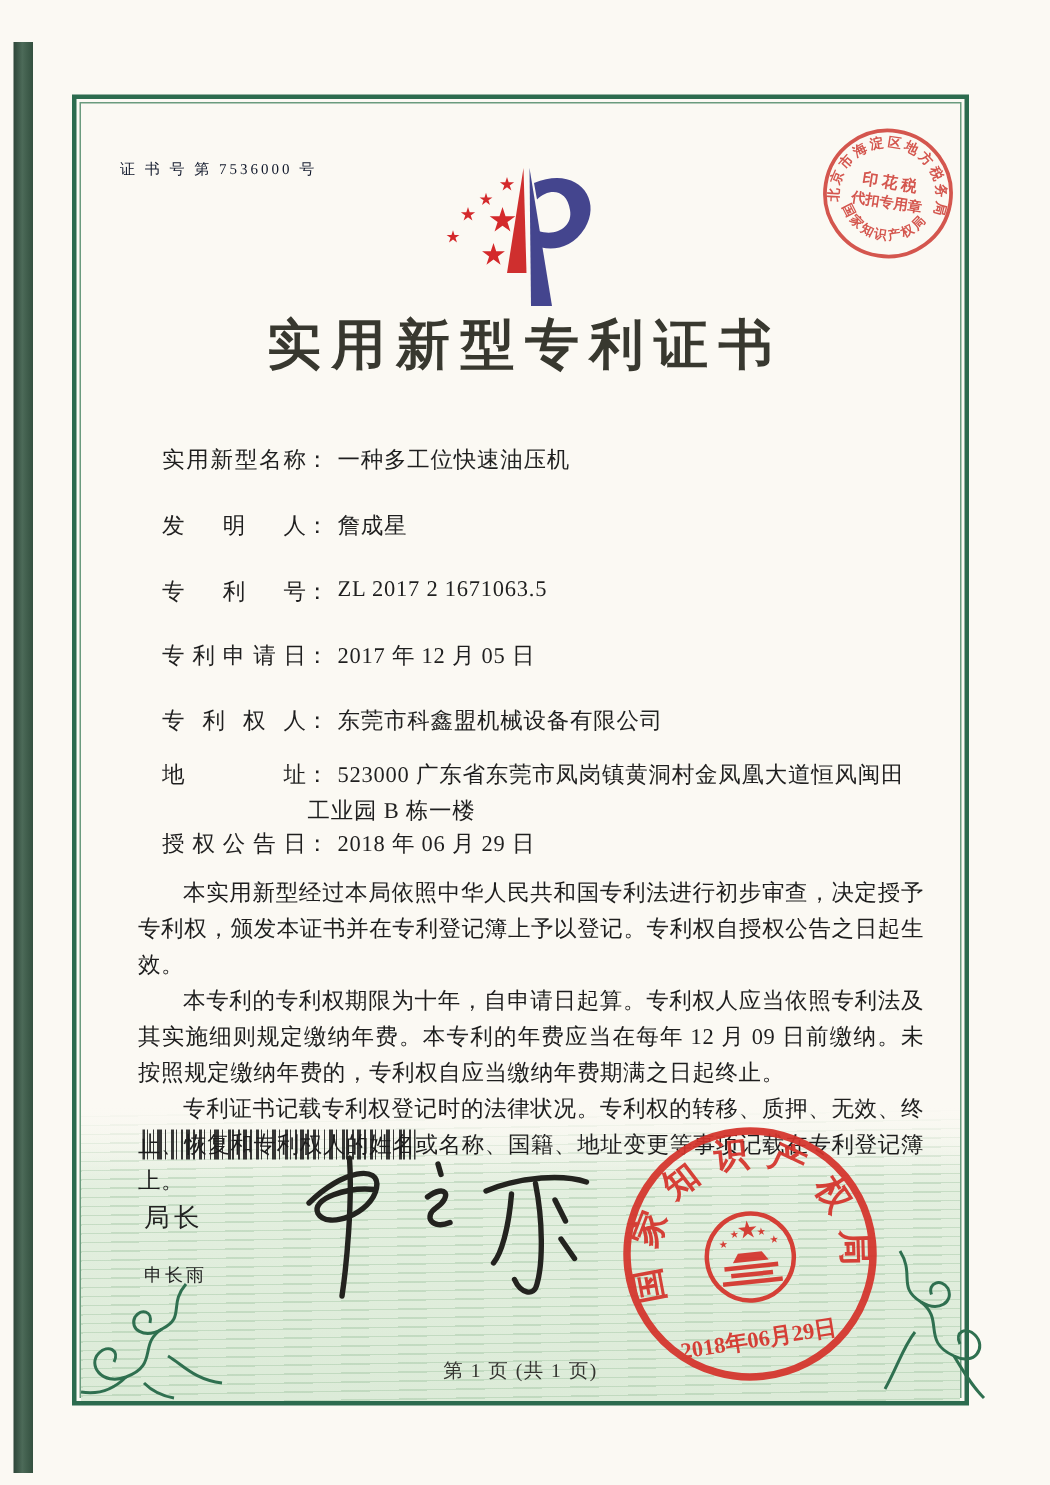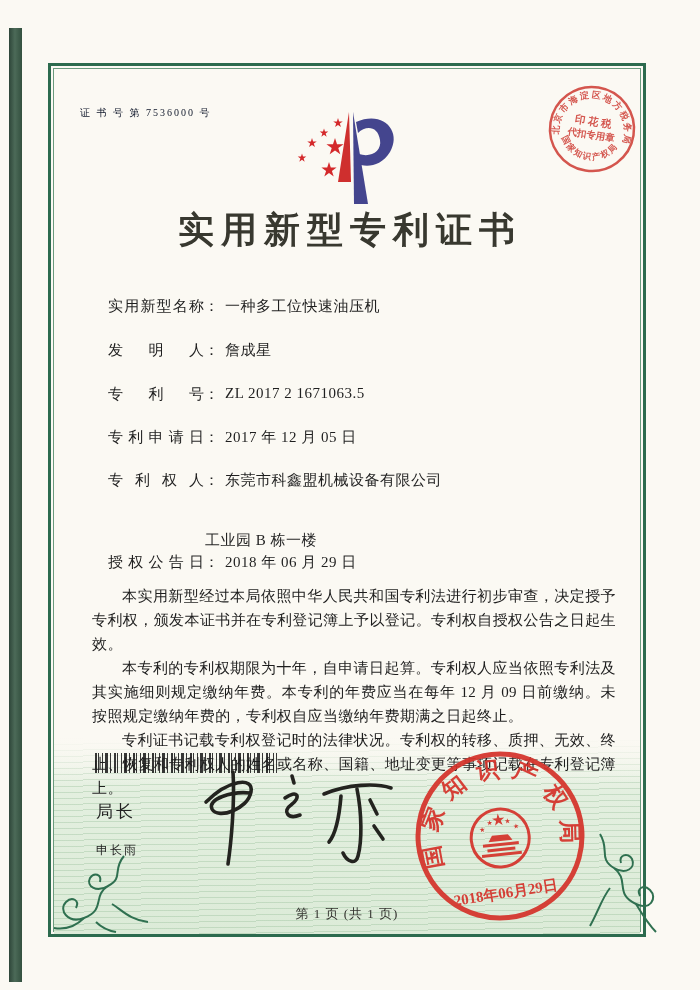--- a/index.html
+++ b/index.html
@@ -119,20 +119,23 @@
     <span class="lbl">发明人</span><span class="colon">：</span><span class="val">詹成星</span>
   </div>
   <div class="row" style="top:385px">
     <span class="lbl">专利号</span><span class="colon">：</span><span class="val">ZL 2017 2 1671063.5</span>
   </div>
   <div class="row" style="top:428px">
     <span class="lbl">专利申请日</span><span class="colon">：</span><span class="val">2017 年 12 月 05 日</span>
   </div>
   <div class="row" style="top:471px">
     <span class="lbl">专利权人</span><span class="colon">：</span><span class="val">东莞市科鑫盟机械设备有限公司</span>
+  </div>
+  <div class="row" style="top:507px">
+    <span class="lbl">地址</span><span class="colon">：</span><span class="val">523000 广东省东莞市凤岗镇黄洞村金凤凰大道恒风闽田</span>
   </div>
   <div class="addr2">工业园 B 栋一楼</div>
   <div class="row" style="top:553px">
     <span class="lbl">授权公告日</span><span class="colon">：</span><span class="val">2018 年 06 月 29 日</span>
   </div>
 
   <div class="body-text">
     <p>本实用新型经过本局依照中华人民共和国专利法进行初步审查，决定授予专利权，颁发本证书并在专利登记簿上予以登记。专利权自授权公告之日起生效。</p>
     <p>本专利的专利权期限为十年，自申请日起算。专利权人应当依照专利法及其实施细则规定缴纳年费。本专利的年费应当在每年 12 月 09 日前缴纳。未按照规定缴纳年费的，专利权自应当缴纳年费期满之日起终止。</p>
     <p>专利证书记载专利权登记时的法律状况。专利权的转移、质押、无效、终止、恢复和专利权人的姓名或名称、国籍、地址变更等事项记载在专利登记簿上。</p>

